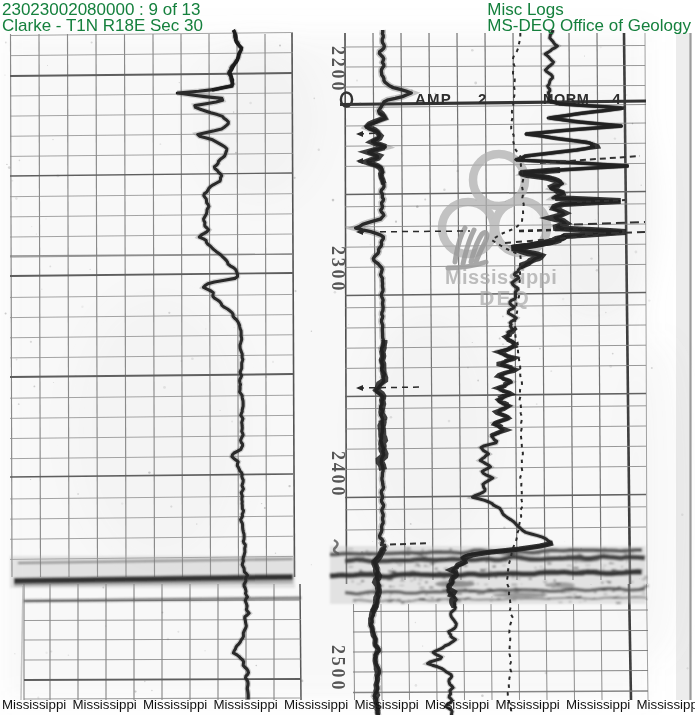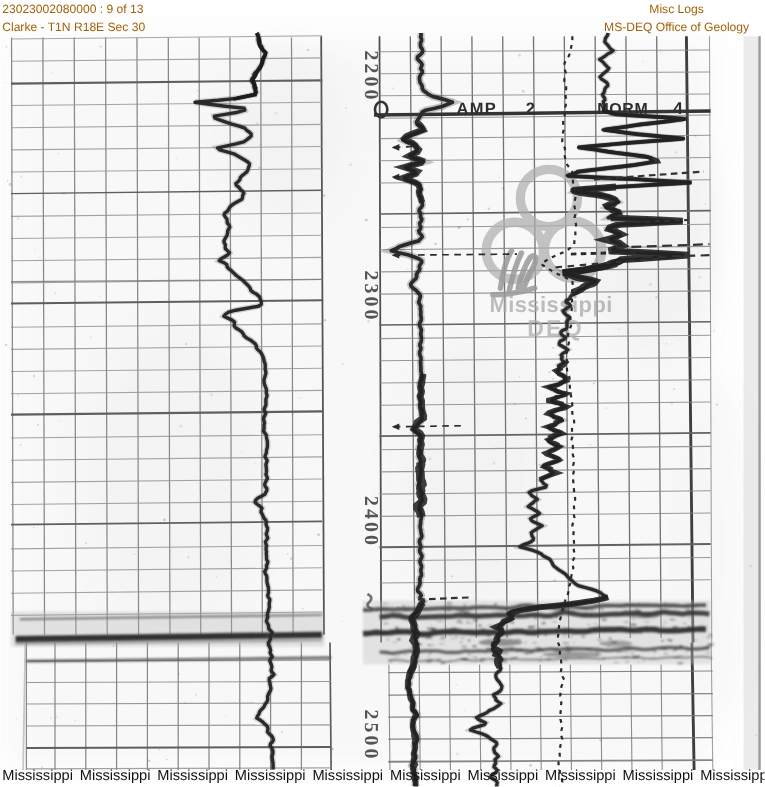--- a/index.html
+++ b/index.html
@@ -1,16 +1,16 @@
 <!DOCTYPE html>
 <html><head><meta charset="utf-8">
 <style>
 html,body{margin:0;padding:0;width:695px;height:715px;background:#fff;overflow:hidden}
 body{font-family:"Liberation Sans",sans-serif;position:relative}
-.hdr{position:absolute;font-size:11px;color:#a16207;line-height:15.5px;white-space:pre}
+.hdr{position:absolute;font-size:17px;color:#15803d;line-height:15.5px;white-space:pre}
 </style></head>
 <body>
 <svg width="695" height="715" viewBox="0 0 695 715" style="position:absolute;left:0;top:0">
     <defs>
       <filter id="fz" x="-5%" y="-5%" width="110%" height="110%">
         <feGaussianBlur stdDeviation="1.2"></feGaussianBlur>
       </filter>
       <filter id="fz2" x="-5%" y="-5%" width="110%" height="110%">
         <feGaussianBlur stdDeviation="0.35"></feGaussianBlur>
       </filter>
@@ -640,21 +640,21 @@
       <circle cx="235.9" cy="152.6" r="0.9" fill="#555" opacity="0.29"></circle>
       <circle cx="151.9" cy="690.5" r="0.7" fill="#555" opacity="0.26"></circle>
       <circle cx="362.0" cy="552.5" r="1.3" fill="#555" opacity="0.27"></circle>
       <circle cx="105.8" cy="625.9" r="0.5" fill="#555" opacity="0.24"></circle>
       <circle cx="36.3" cy="234.0" r="0.5" fill="#555" opacity="0.22"></circle>
       <circle cx="220.1" cy="410.5" r="0.6" fill="#555" opacity="0.17"></circle>
     </g>
   </svg>
 <div class="hdr" style="left:2px;top:2px">23023002080000 : 9 of 13
 Clarke - T1N R18E Sec 30</div>
-<div class="hdr" style="right:14px;top:2px;text-align:center">Misc Logs
+<div class="hdr" style="right:4px;top:2px;text-align:left">Misc Logs
 MS-DEQ Office of Geology</div>
 <span style="position:absolute;left:2.0px;top:697px;font-size:13.3px;color:#111">Mississippi</span>
 <span style="position:absolute;left:72.5px;top:697px;font-size:13.3px;color:#111">Mississippi</span>
 <span style="position:absolute;left:143.0px;top:697px;font-size:13.3px;color:#111">Mississippi</span>
 <span style="position:absolute;left:213.5px;top:697px;font-size:13.3px;color:#111">Mississippi</span>
 <span style="position:absolute;left:284.0px;top:697px;font-size:13.3px;color:#111">Mississippi</span>
 <span style="position:absolute;left:354.5px;top:697px;font-size:13.3px;color:#111">Mississippi</span>
 <span style="position:absolute;left:425.0px;top:697px;font-size:13.3px;color:#111">Mississippi</span>
 <span style="position:absolute;left:495.5px;top:697px;font-size:13.3px;color:#111">Mississippi</span>
 <span style="position:absolute;left:566.0px;top:697px;font-size:13.3px;color:#111">Mississippi</span>

